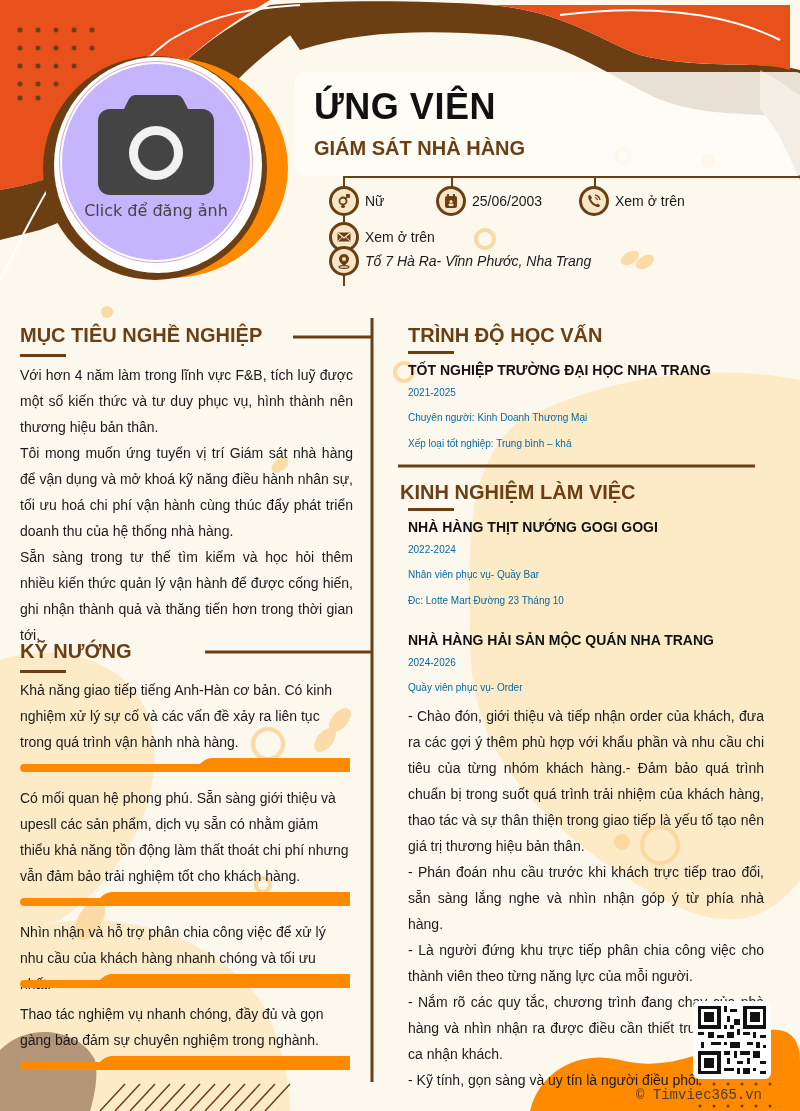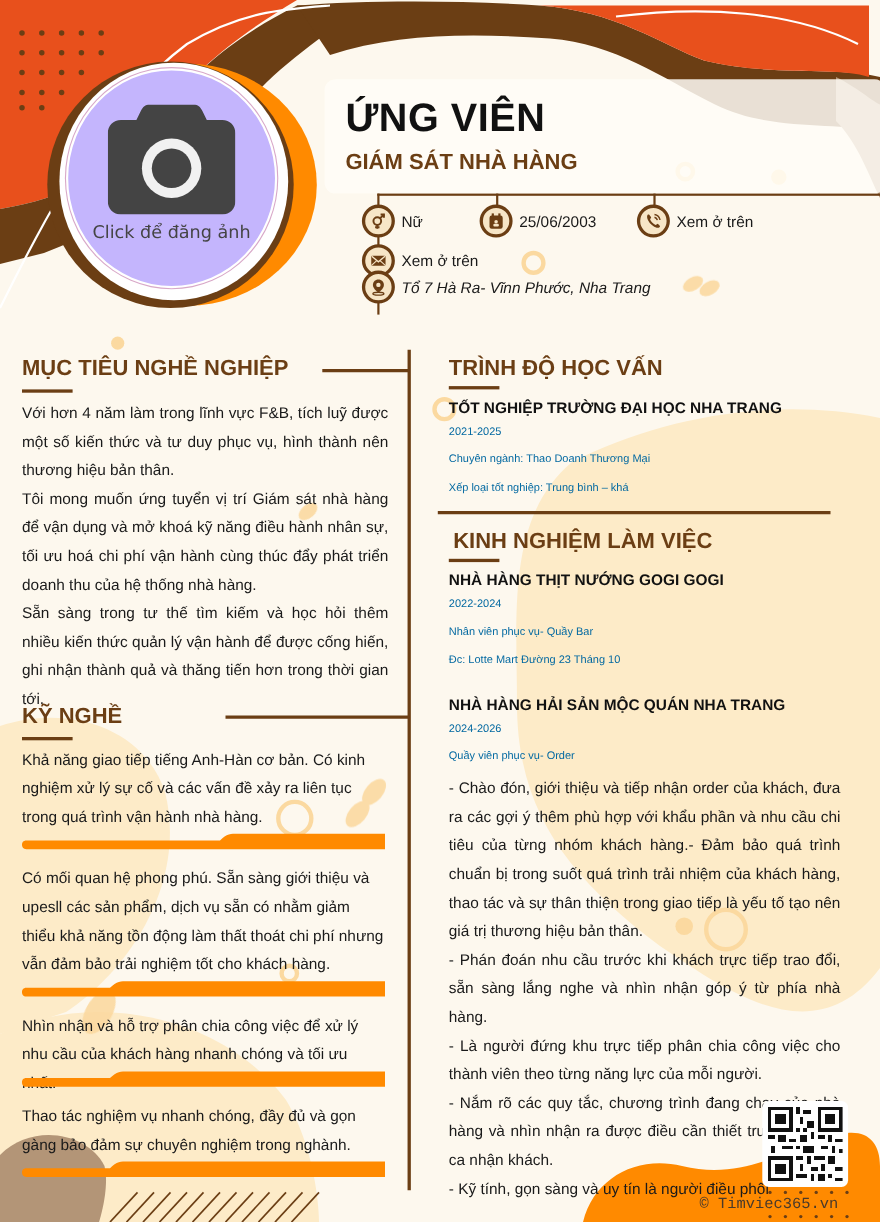--- a/index.html
+++ b/index.html
@@ -231,21 +231,21 @@
   </div>
 
   <div class="sec-h" style="left:20px; top:324px;">MỤC TIÊU NGHỀ NGHIỆP</div>
   <div class="sec-u" style="left:20px; top:354px;"></div>
   <div class="para" style="left:20px; top:362px; width:333px;">
     <p>Với hơn 4 năm làm trong lĩnh vực F&amp;B, tích luỹ được một số kiến thức và tư duy phục vụ, hình thành nên thương hiệu bản thân.</p>
     <p>Tôi mong muốn ứng tuyển vị trí Giám sát nhà hàng để vận dụng và mở khoá kỹ năng điều hành nhân sự, tối ưu hoá chi phí vận hành cùng thúc đẩy phát triển doanh thu của hệ thống nhà hàng.</p>
     <p>Sẵn sàng trong tư thế tìm kiếm và học hỏi thêm nhiều kiến thức quản lý vận hành để được cống hiến, ghi nhận thành quả và thăng tiến hơn trong thời gian tới.</p>
   </div>
 
-  <div class="sec-h" style="left:20px; top:640px;">KỸ NGHỀ</div>
+  <div class="sec-h" style="left:20px; top:640px;">KỸ NƯỚNG</div>
   <div class="sec-u" style="left:20px; top:670px;"></div>
 
   <div class="skill" style="top:677px;">Khả năng giao tiếp tiếng Anh-Hàn cơ bản. Có kinh nghiệm xử lý sự cố và các vấn đề xảy ra liên tục trong quá trình vận hành nhà hàng.</div>
   <svg class="skill-bar" style="top:757px;" viewBox="0 0 330 16">
       <path d="M4 7 L180 7 C186 1 190 1 196 1 L330 1 L330 15 L4 15 C1 15 0 13 0 11 C0 9 1 7 4 7 Z" fill="#ff8a00"></path>
     </svg>
 
   <div class="skill" style="top:785px;">Có mối quan hệ phong phú. Sẵn sàng giới thiệu và upesll các sản phẩm, dịch vụ sẵn có nhằm giảm thiểu khả năng tồn động làm thất thoát chi phí nhưng vẫn đảm bảo trải nghiệm tốt cho khách hàng.</div>
   <svg class="skill-bar" style="top:891px;" viewBox="0 0 330 16">
       <path d="M4 7 L80 7 C86 1 90 1 96 1 L330 1 L330 15 L4 15 C1 15 0 13 0 11 C0 9 1 7 4 7 Z" fill="#ff8a00"></path>
@@ -258,24 +258,24 @@
 
   <div class="skill" style="top:1001px;">Thao tác nghiệm vụ nhanh chóng, đầy đủ và gọn gàng bảo đảm sự chuyên nghiệm trong nghành.</div>
   <svg class="skill-bar" style="top:1055px;" viewBox="0 0 330 16">
       <path d="M4 7 L80 7 C86 1 90 1 96 1 L330 1 L330 15 L4 15 C1 15 0 13 0 11 C0 9 1 7 4 7 Z" fill="#ff8a00"></path>
     </svg>
 
   <div class="sec-h" style="left:408px; top:324px;">TRÌNH ĐỘ HỌC VẤN</div>
   <div class="sec-u" style="left:408px; top:351px;"></div>
   <div class="sub-h" style="left:408px; top:362px;">TỐT NGHIỆP TRƯỜNG ĐẠI HỌC NHA TRANG</div>
   <div class="line" style="left:408px; top:387px;">2021-2025</div>
-  <div class="line" style="left:408px; top:412px;">Chuyên ngành: Thao Doanh Thương Mại</div>
+  <div class="line" style="left:408px; top:412px;">Chuyên người: Kinh Doanh Thương Mại</div>
   <div class="line" style="left:408px; top:438px;">Xếp loại tốt nghiệp: Trung bình – khá</div>
 
-  <div class="sec-h" style="left:412px; top:481px;">KINH NGHIỆM LÀM VIỆC</div>
+  <div class="sec-h" style="left:400px; top:481px;">KINH NGHIỆM LÀM VIỆC</div>
   <div class="sec-u" style="left:408px; top:508px;"></div>
 
   <div class="sub-h" style="left:408px; top:519px;">NHÀ HÀNG THỊT NƯỚNG GOGI GOGI</div>
   <div class="line" style="left:408px; top:544px;">2022-2024</div>
   <div class="line" style="left:408px; top:569px;">Nhân viên phục vụ- Quầy Bar</div>
   <div class="line" style="left:408px; top:595px;">Đc: Lotte Mart Đường 23 Tháng 10</div>
 
   <div class="sub-h" style="left:408px; top:632px;">NHÀ HÀNG HẢI SẢN MỘC QUÁN NHA TRANG</div>
   <div class="line" style="left:408px; top:657px;">2024-2026</div>
   <div class="line" style="left:408px; top:682px;">Quầy viên phục vụ- Order</div>

